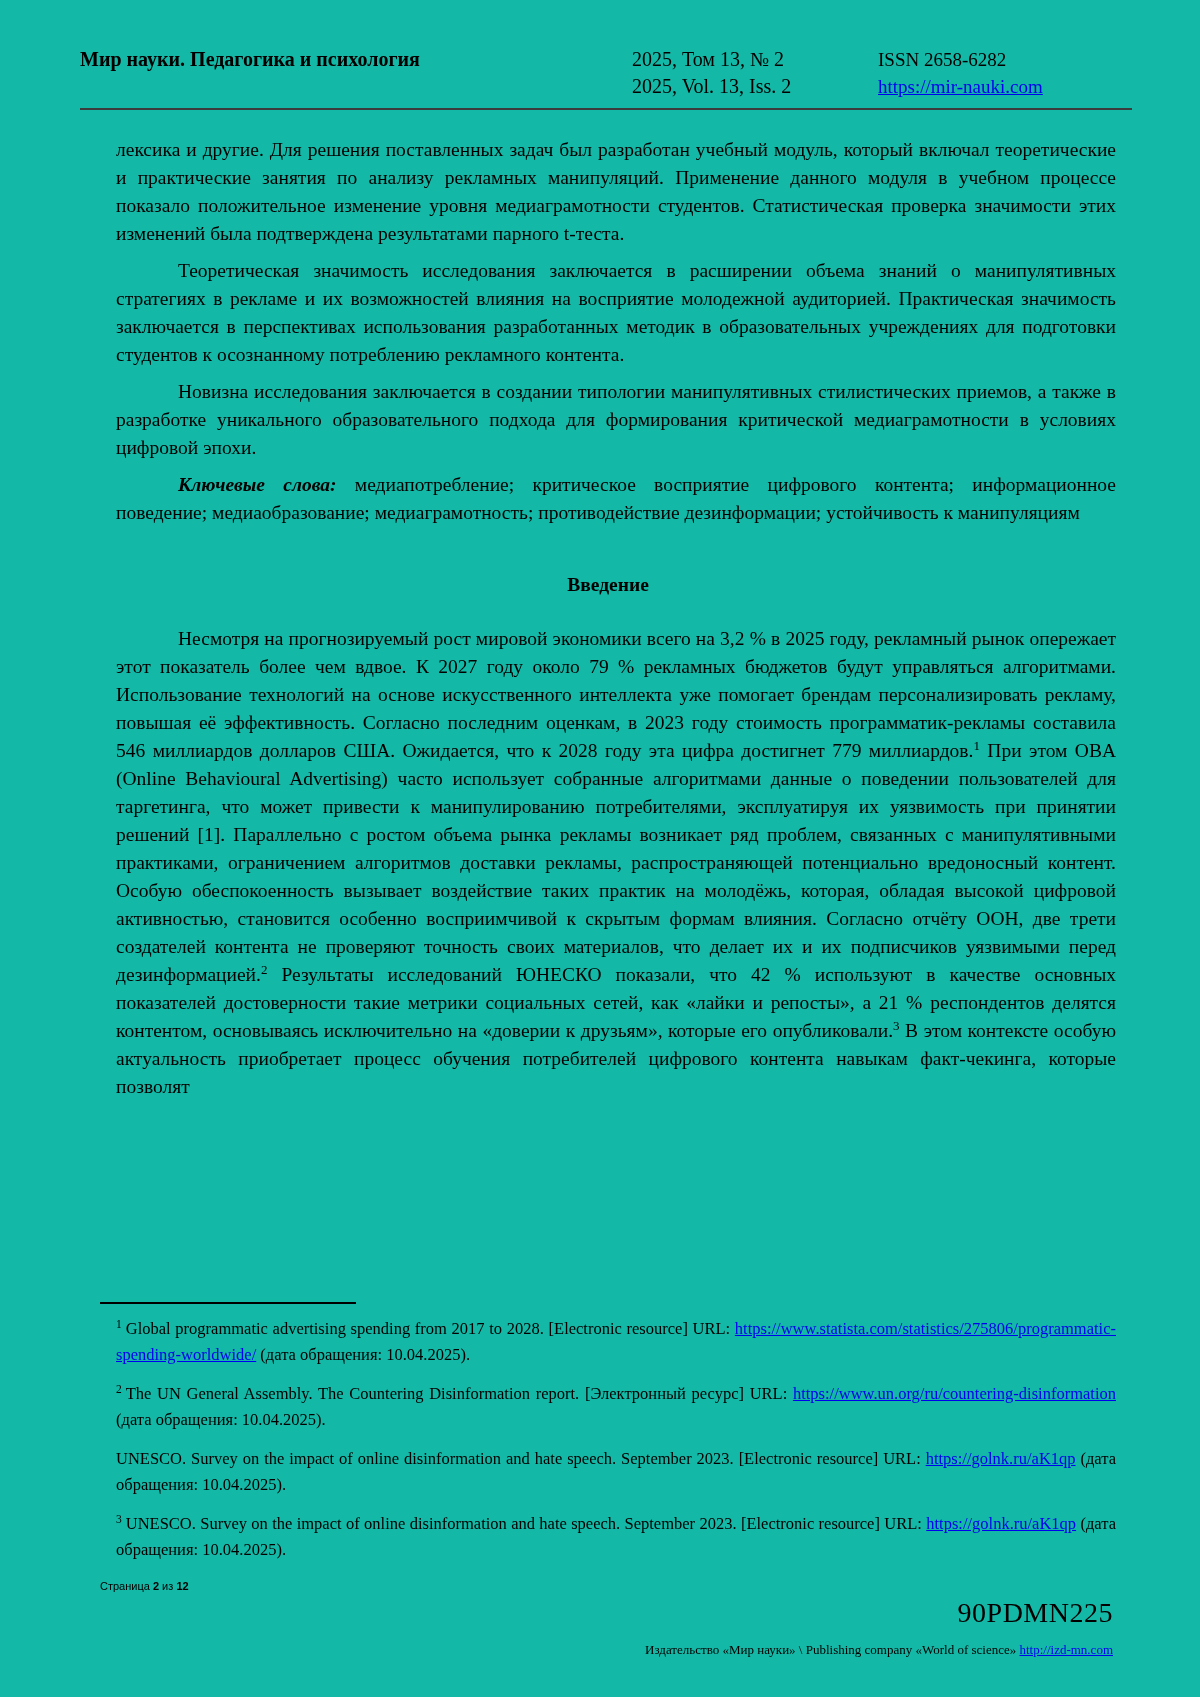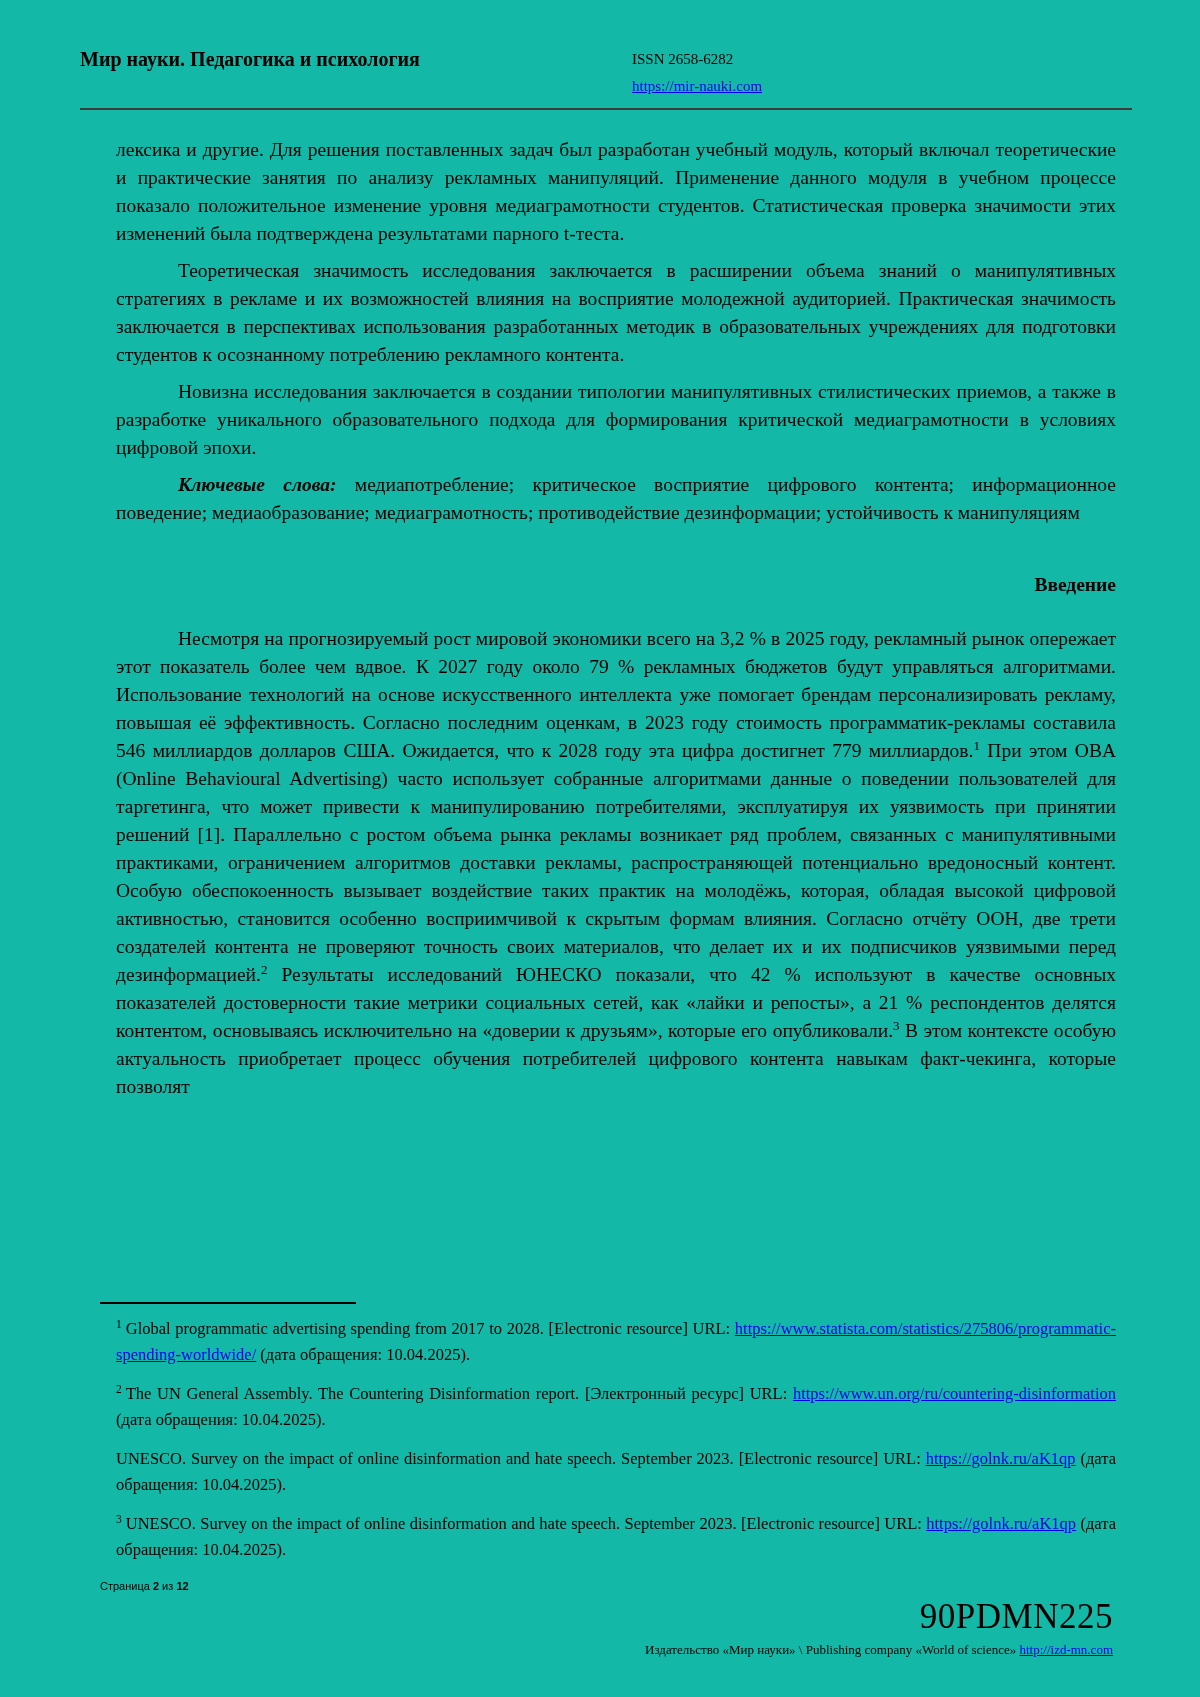--- a/index.html
+++ b/index.html
@@ -19,37 +19,37 @@
   .header {
     position: absolute;
     top: 46px; left: 80px; right: 76px;
     display: flex;
     align-items: flex-start;
     padding-bottom: 8px;
     border-bottom: 2px solid #3c3c3c;
   }
   .header .col-title { width: 552px; font-weight: bold; font-size: 20px; line-height: 27px; }
   .header .col-issue { width: 246px; font-size: 20px; line-height: 27px; }
-  .header .col-issn  { flex: 1; font-size: 15px; line-height: 27px; }
+  .header .col-issn  { flex: 1; font-size: 19px; line-height: 27px; }
 
   a.link { color: #0000EE; text-decoration: underline; cursor: pointer; }
 
   
   .body-text {
     position: absolute;
     top: 136px; left: 100px; width: 1016px;
     font-size: 19.5px;
     line-height: 28px;
     text-align: justify;
   }
   .body-text p { margin: 0 0 9px 16px; }
   .body-text p.indent { text-indent: 62px; }
   .section-heading {
     font-weight: bold;
-    text-align: right;
+    text-align: center;
     text-indent: 0 !important;
     margin: 44px 0 26px 0 !important;
   }
   .kw-label { font-weight: bold; font-style: italic; }
   sup.fn-ref { font-size: 13px; line-height: 0; vertical-align: super; }
 
   
   .footnotes {
     position: absolute;
     top: 1302px; left: 100px; width: 1016px;
@@ -67,40 +67,44 @@
     position: absolute;
     left: 100px; top: 1580px;
     font-family: "Liberation Sans", "DejaVu Sans", sans-serif;
     font-size: 11px;
     color: #000;
   }
   .page-counter b { font-weight: bold; }
   .doc-code {
     position: absolute;
     right: 95px; top: 1597px;
-    font-size: 35px;
+    font-size: 28px;
     letter-spacing: 0.5px;
     text-align: right;
     margin-left: 40px;
   }
   .publisher-line {
     position: absolute;
     right: 95px; top: 1642px;
     font-size: 13px;
     text-align: center;
   }
 </style>
 </head>
 <body>
 
 <div class="page">
 
   <div class="header">
     <div class="col-title">
       <div>Мир науки. Педагогика и психология</div>
+    </div>
+    <div class="col-issue">
+      <div>2025, Том 13, № 2</div>
+      <div>2025, Vol. 13, Iss. 2</div>
     </div>
     <div class="col-issn">
       <div>ISSN 2658-6282</div>
       <div><a class="link" href="#">https://mir-nauki.com</a></div>
     </div>
   </div>
 
   <div class="body-text">
     <p>лексика и другие. Для решения поставленных задач был разработан учебный модуль, который включал теоретические и практические занятия по анализу рекламных манипуляций. Применение данного модуля в учебном процессе показало положительное изменение уровня медиаграмотности студентов. Статистическая проверка значимости этих изменений была подтверждена результатами парного t-теста.</p>
     <p class="indent">Теоретическая значимость исследования заключается в расширении объема знаний о манипулятивных стратегиях в рекламе и их возможностей влияния на восприятие молодежной аудиторией. Практическая значимость заключается в перспективах использования разработанных методик в образовательных учреждениях для подготовки студентов к осознанному потреблению рекламного контента.</p>

